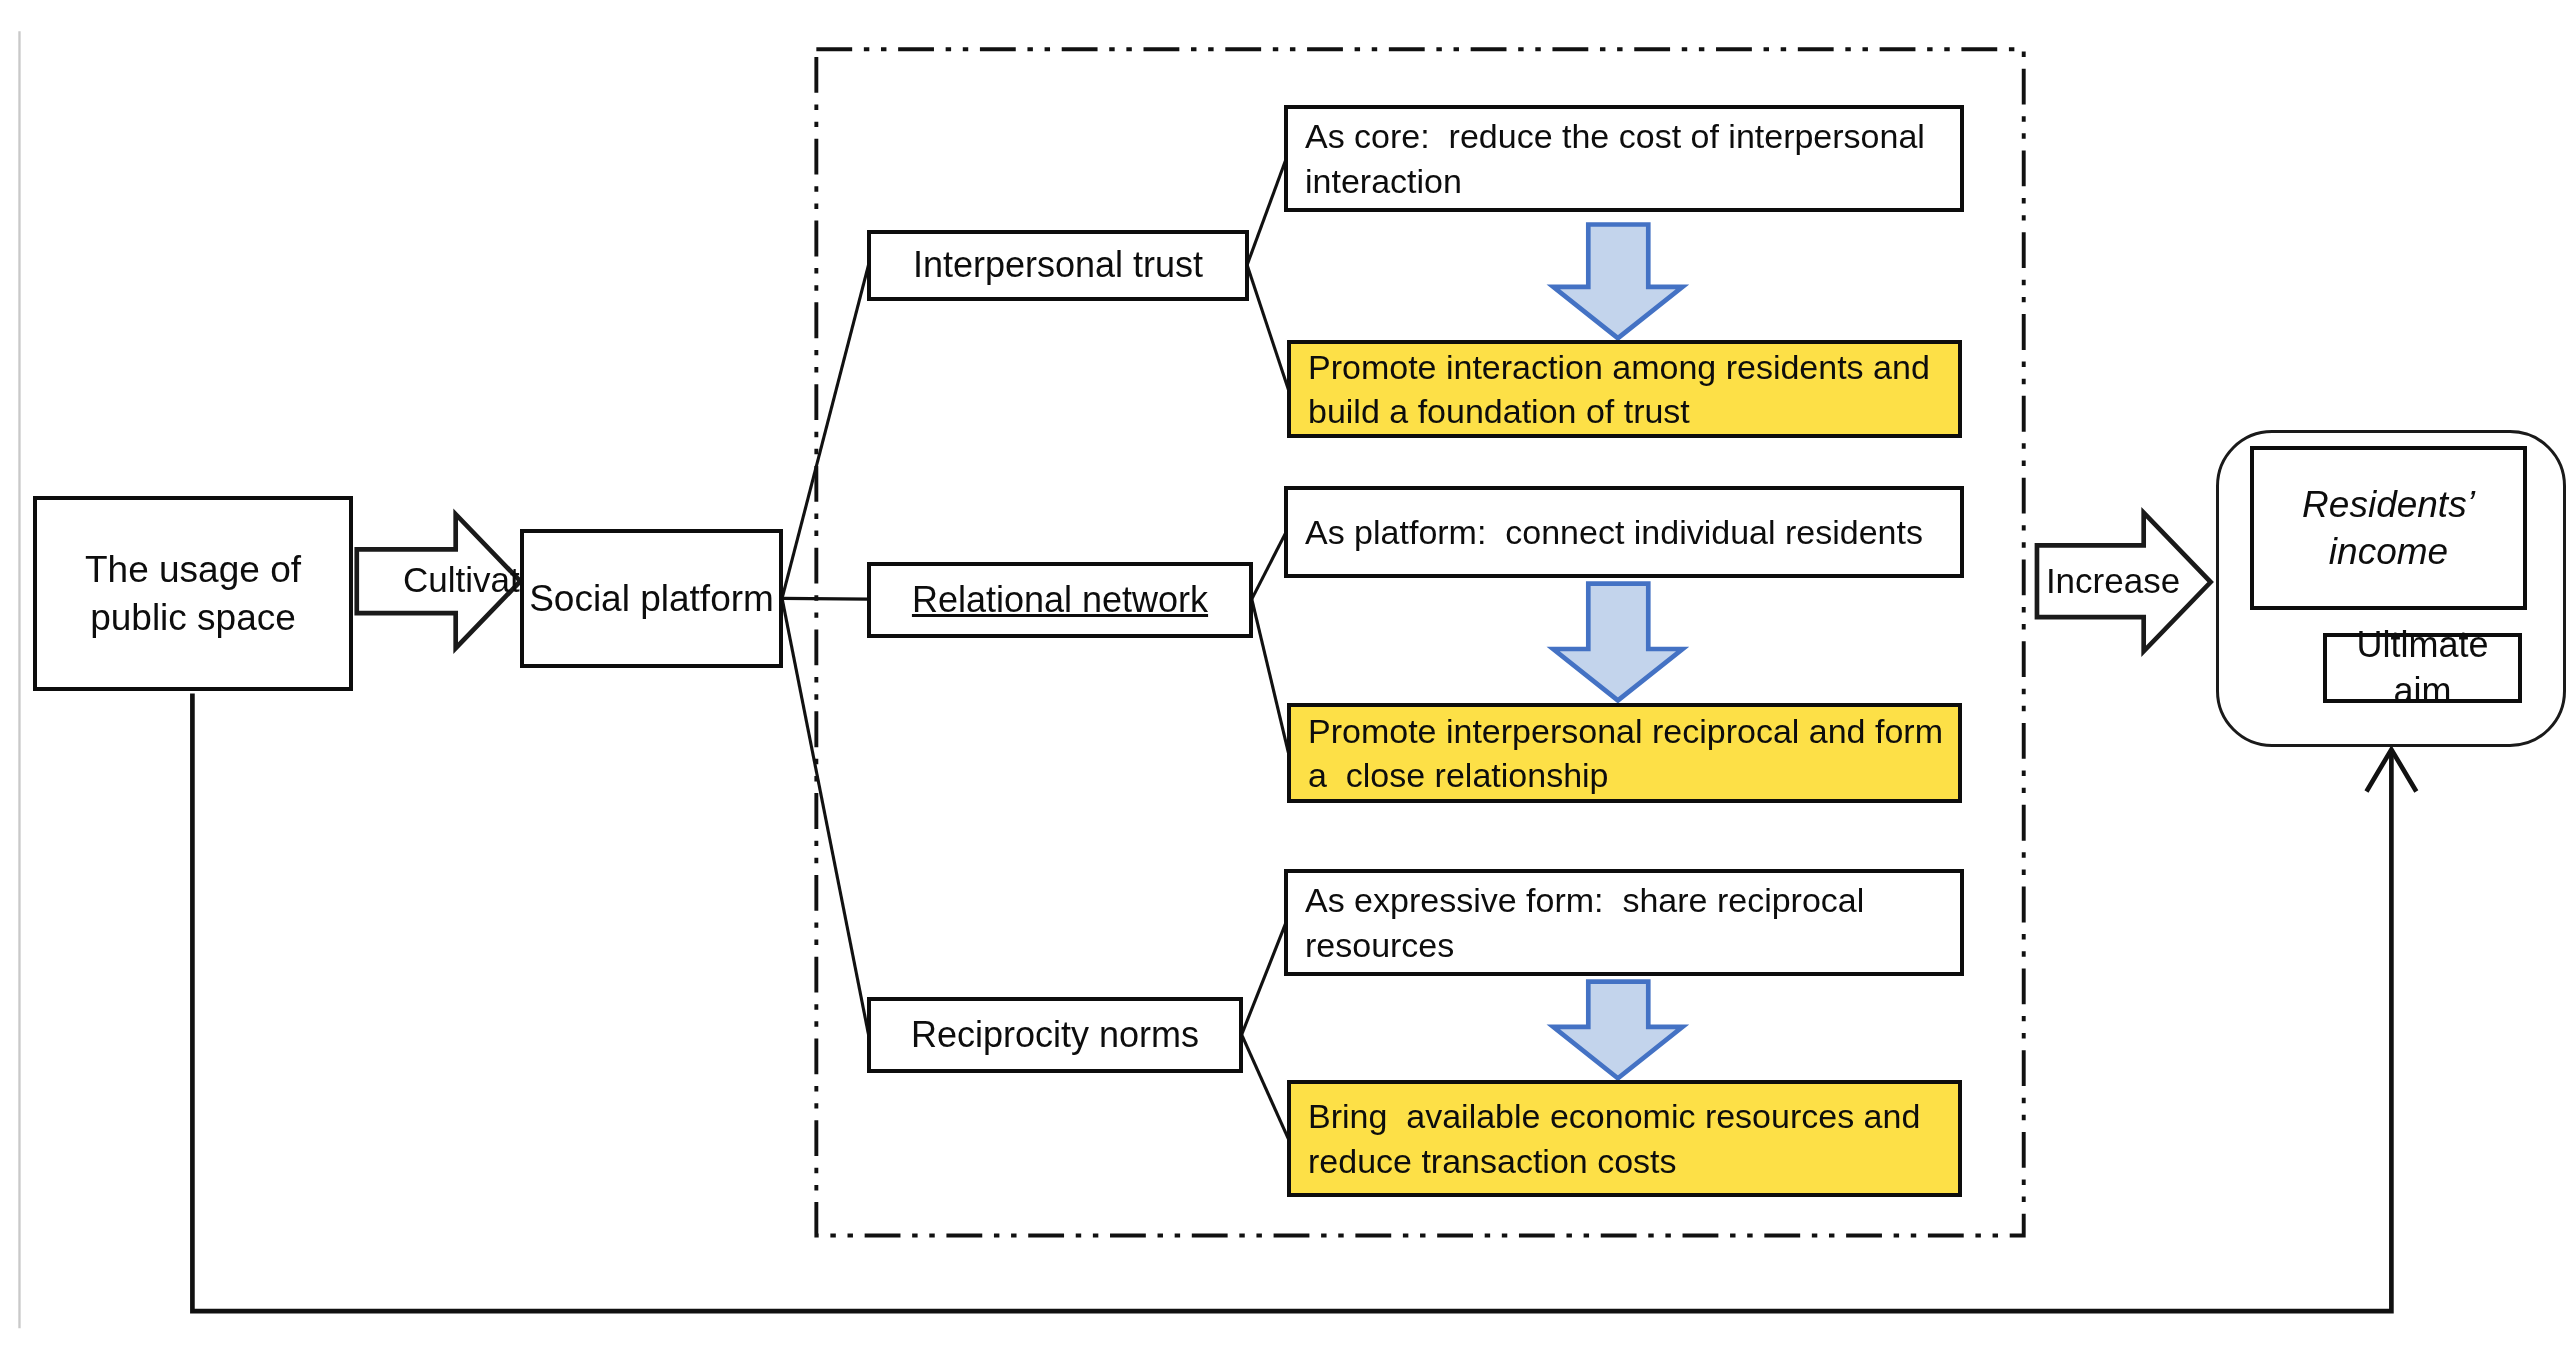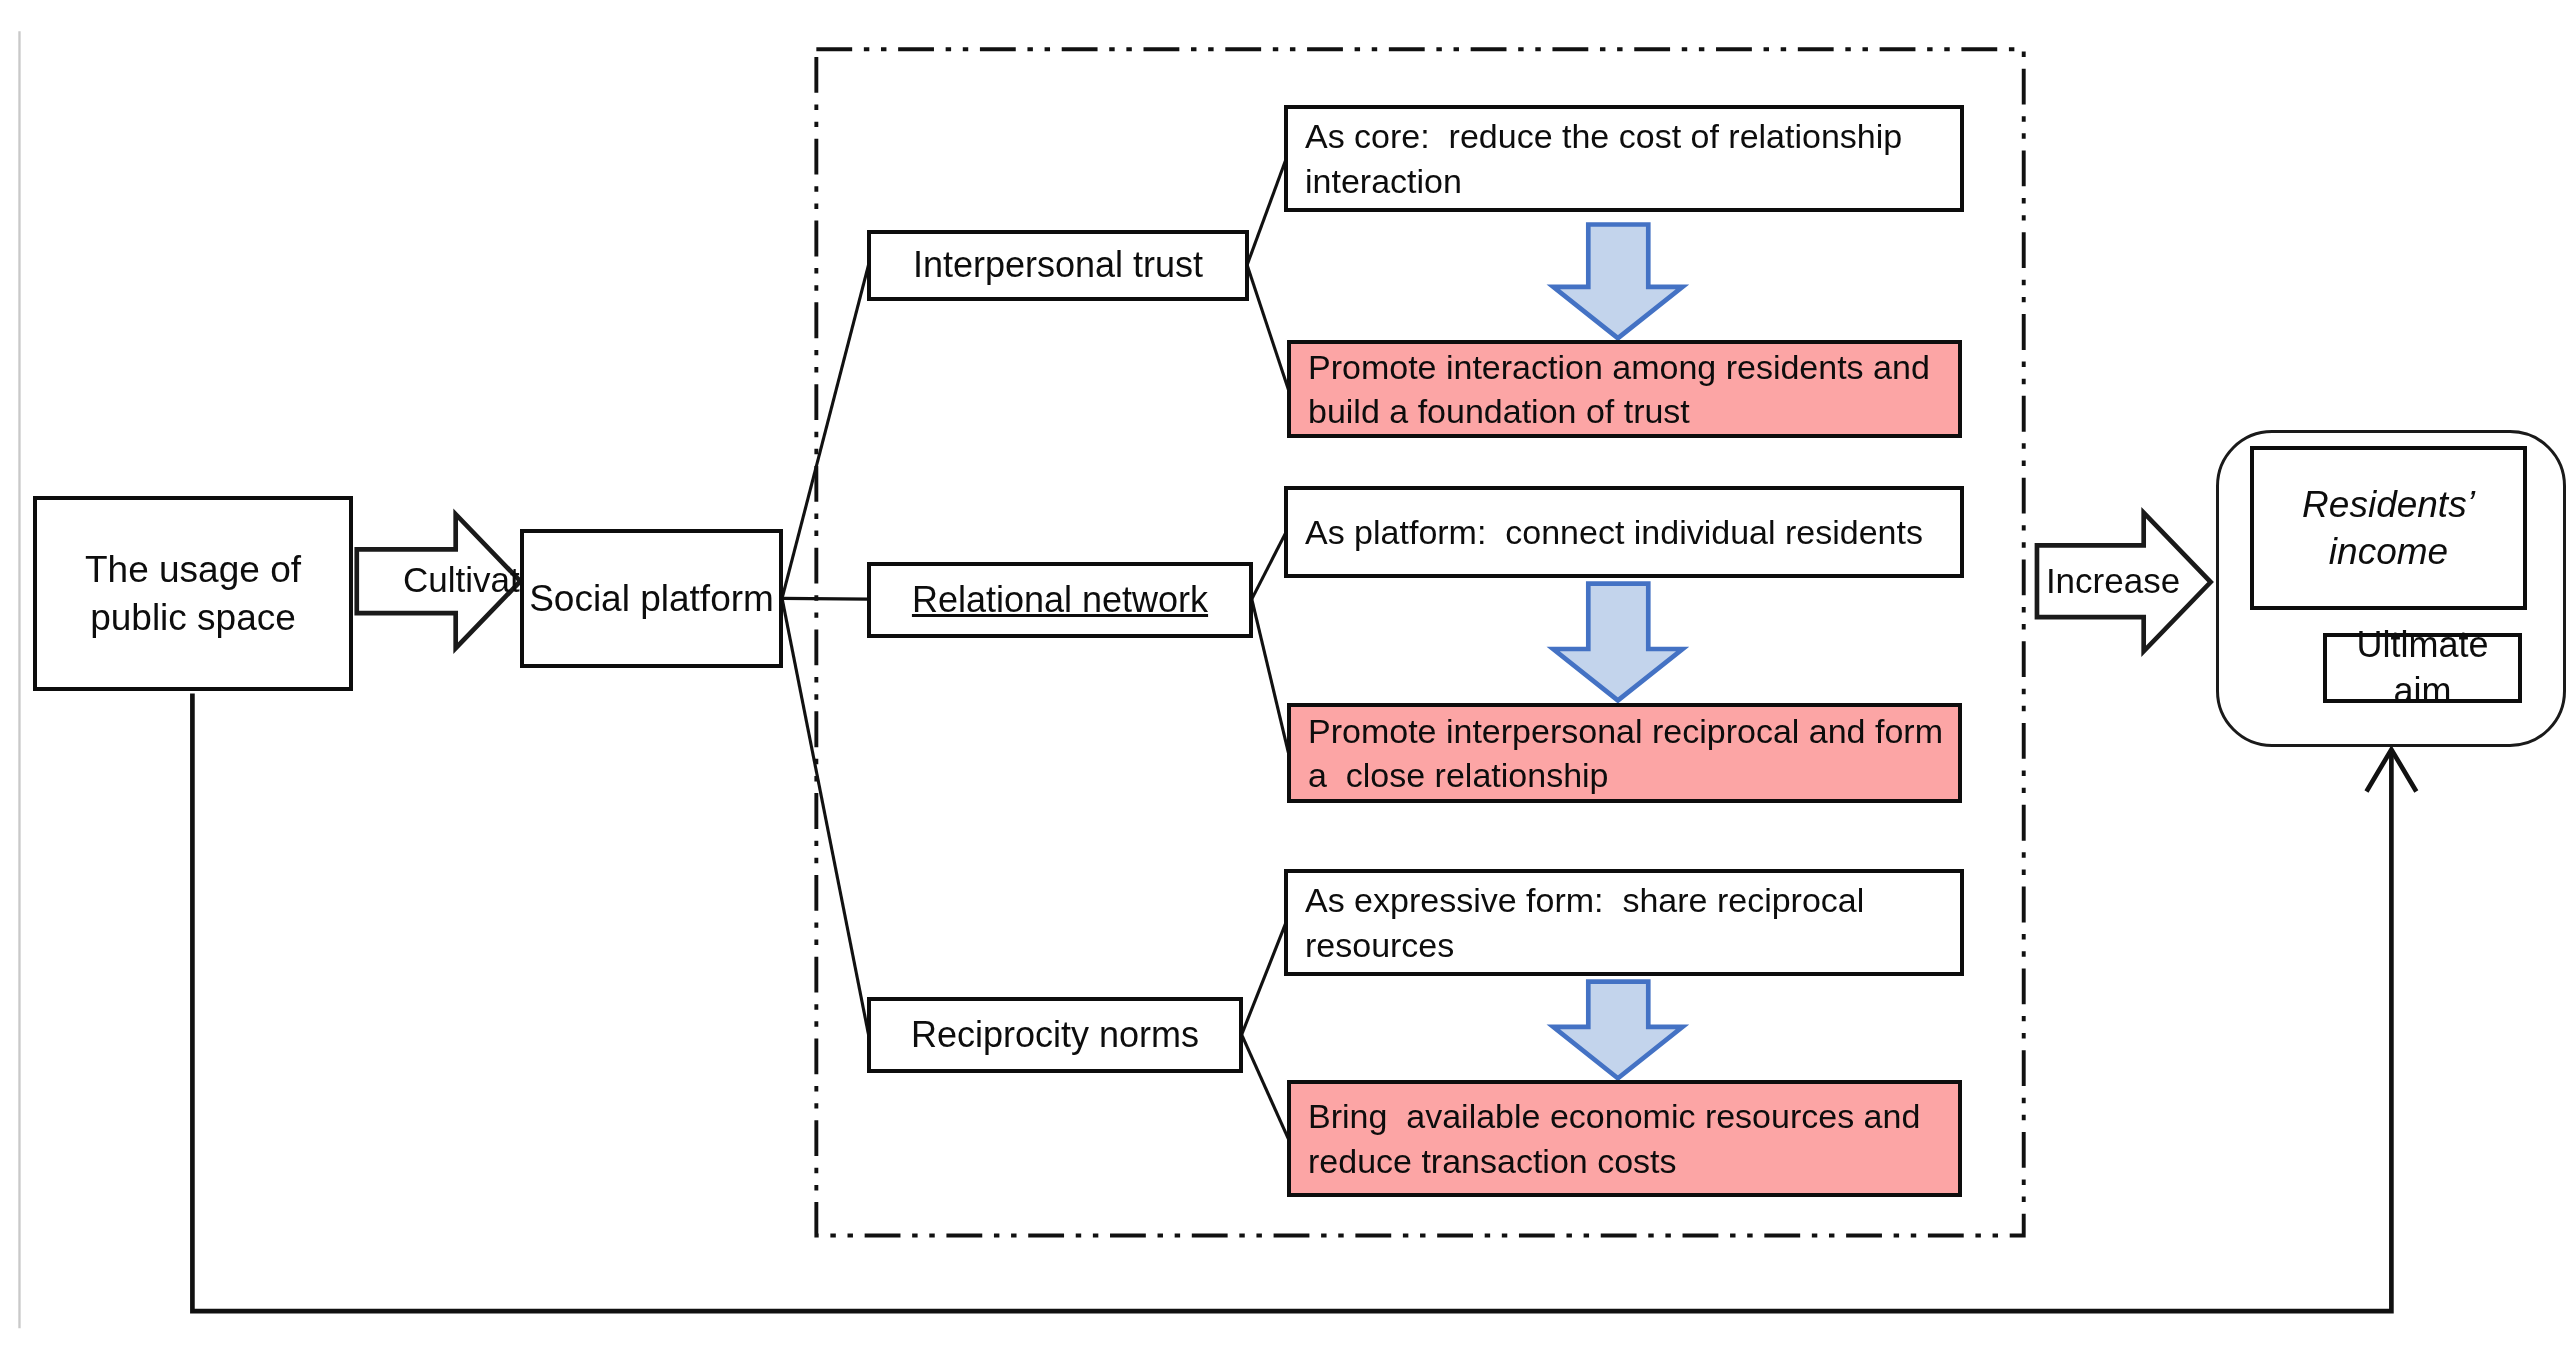--- a/index.html
+++ b/index.html
@@ -24,21 +24,21 @@
   .big{font-size:37px;}
   .cat{font-size:36px;white-space:nowrap;}
   .mech{
     font-size:34px;
     justify-content:flex-start;
     text-align:left;
     padding:0 11px 0 17px;
     white-space:pre-wrap;
     line-height:1.3;
   }
-  .outcome{background:#fca5a5;}
+  .outcome{background:#fde047;}
   .rounded{
     position:absolute;
     border:3.1px solid #1a1a1a;
     border-radius:56px;
     background:#ffffff;
     box-sizing:border-box;
   }
   .arrow-label{
     position:absolute;
     display:flex;align-items:center;justify-content:center;
@@ -87,21 +87,21 @@
   <div class="arrow-label" style="left:354px;top:545px;width:234px;height:70px;">Cultivate</div>
 
   <div class="box cat" style="left:520px;top:529px;width:263px;height:139px;font-size:37px;">
     <span>Social platform</span>
   </div>
 
   <div class="box cat" style="left:867px;top:230px;width:382px;height:71px;">
     <span>Interpersonal trust</span>
   </div>
   <div class="box mech" style="left:1284px;top:105px;width:680px;height:107px;">
-    <span>As core:  reduce the cost of relationship interaction</span>
+    <span>As core:  reduce the cost of interpersonal interaction</span>
   </div>
   <div class="box mech outcome" style="left:1287px;top:340px;width:675px;height:98px;">
     <span>Promote interaction among residents and build a foundation of trust</span>
   </div>
 
   <div class="box cat" style="left:867px;top:562px;width:386px;height:76px;text-decoration:underline;">
     <span>Relational network</span>
   </div>
   <div class="box mech" style="left:1284px;top:486px;width:680px;height:92px;">
     <span>As platform:  connect individual residents</span>

